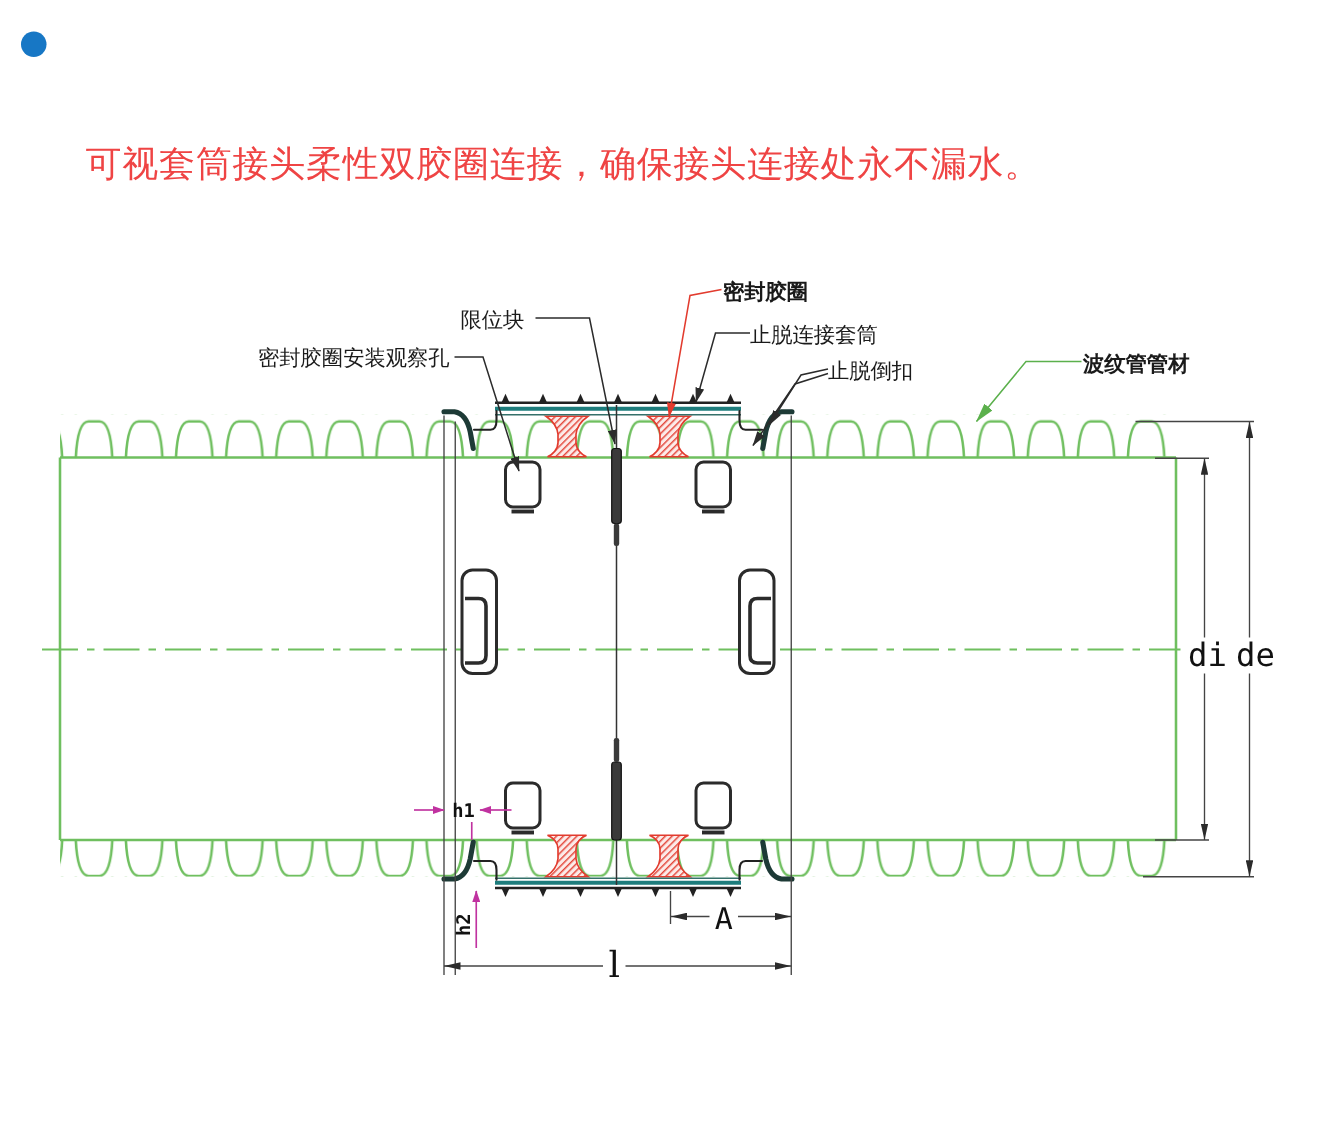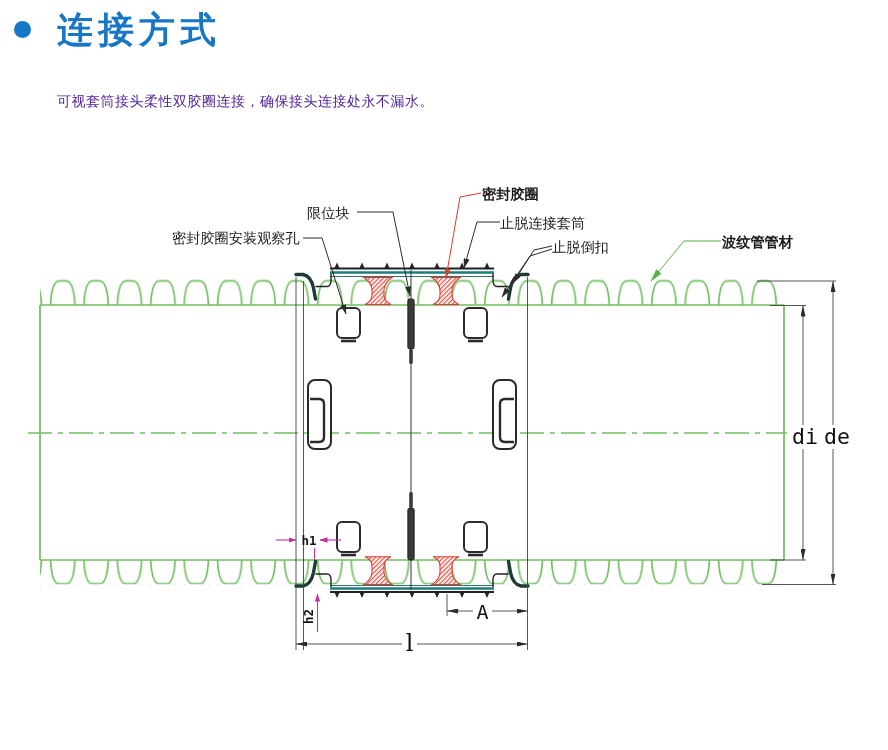--- a/index.html
+++ b/index.html
@@ -1,32 +1,31 @@
 <!DOCTYPE html>
 <html><head>
 <meta charset="utf-8">
 <style>
   html,body{margin:0;padding:0;background:#fff;}
   .page{position:relative;width:888px;height:750px;background:#fff;overflow:hidden;
         font-family:"DejaVu Sans","Liberation Sans",sans-serif;}
   .bullet{position:absolute;left:14px;top:21px;width:17px;height:17px;border-radius:50%;background:#1777C5;}
   .title{position:absolute;left:57px;top:6px;margin:0;font-size:36px;font-weight:bold;color:#1777C5;
          letter-spacing:5px;font-family:"DejaVu Sans","Liberation Sans",sans-serif;}
-  .desc{position:absolute;left:57px;top:93px;margin:0;font-size:14px;color:#4c1d95;letter-spacing:.5px;}
+  .desc{position:absolute;left:57px;top:93px;margin:0;font-size:24px;color:#ef4444;letter-spacing:.5px;}
   svg.diagram{position:absolute;left:0;top:0;}
   .lbl{font-size:14.2px;fill:#1a1a1a;font-family:"DejaVu Sans","Liberation Sans",sans-serif;}
   .dimtxt{font-family:"DejaVu Sans Mono","Liberation Mono",monospace;fill:#111;}
 </style>
 </head>
 <body>
 
 <div class="page">
 
   <span class="bullet"></span>
-  <h1 class="title">连接方式</h1>
   <p class="desc">可视套筒接头柔性双胶圈连接，确保接头连接处永不漏水。</p>
 
   <svg class="diagram" width="888" height="750" viewBox="0 0 888 750">
     <defs>
       <pattern id="corrT" x="12.6" y="276.5" width="33.4" height="29" patternUnits="userSpaceOnUse">
         <path d="M4.5,28.8 C5.3,12 8.3,4.5 13,4.4 H20.4 C25.1,4.5 28.1,12 28.9,28.8" fill="none" stroke="#6FBF5F" stroke-width="1.7"></path>
       </pattern>
       <pattern id="corrB" x="12.6" y="560" width="33.4" height="24.5" patternUnits="userSpaceOnUse">
         <path d="M4.5,0 C5.3,17 8.3,23.7 13,24 H20.4 C25.1,23.7 28.1,17 28.9,0" fill="none" stroke="#6FBF5F" stroke-width="1.7"></path>
       </pattern>

